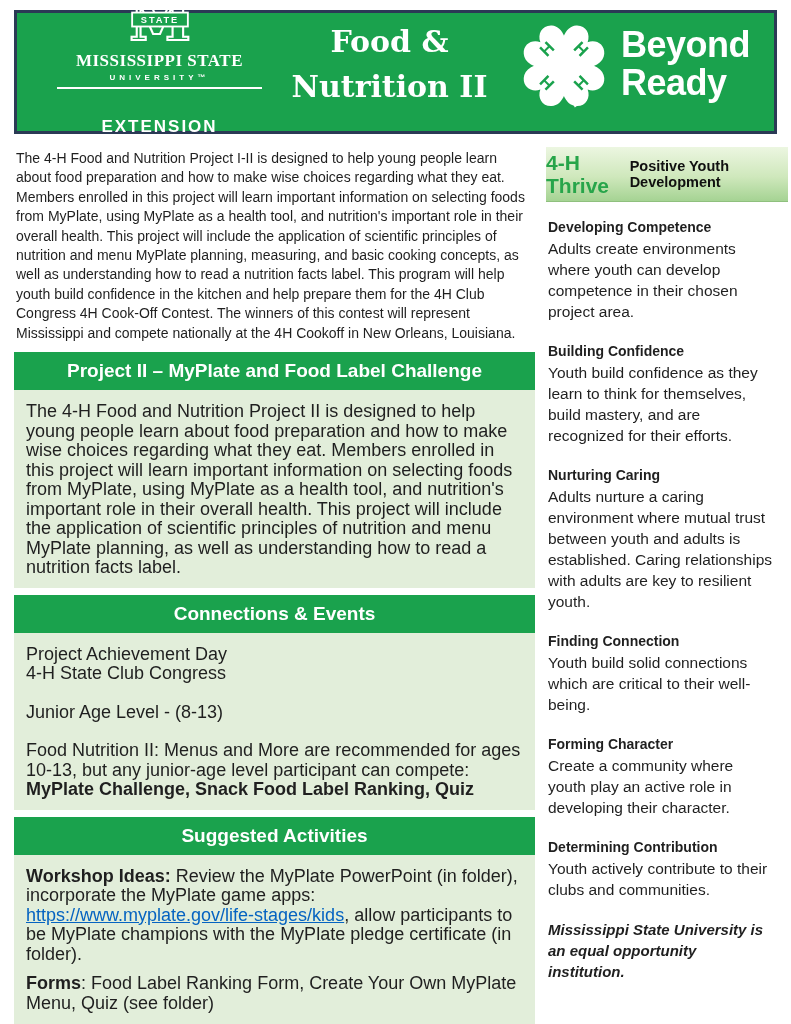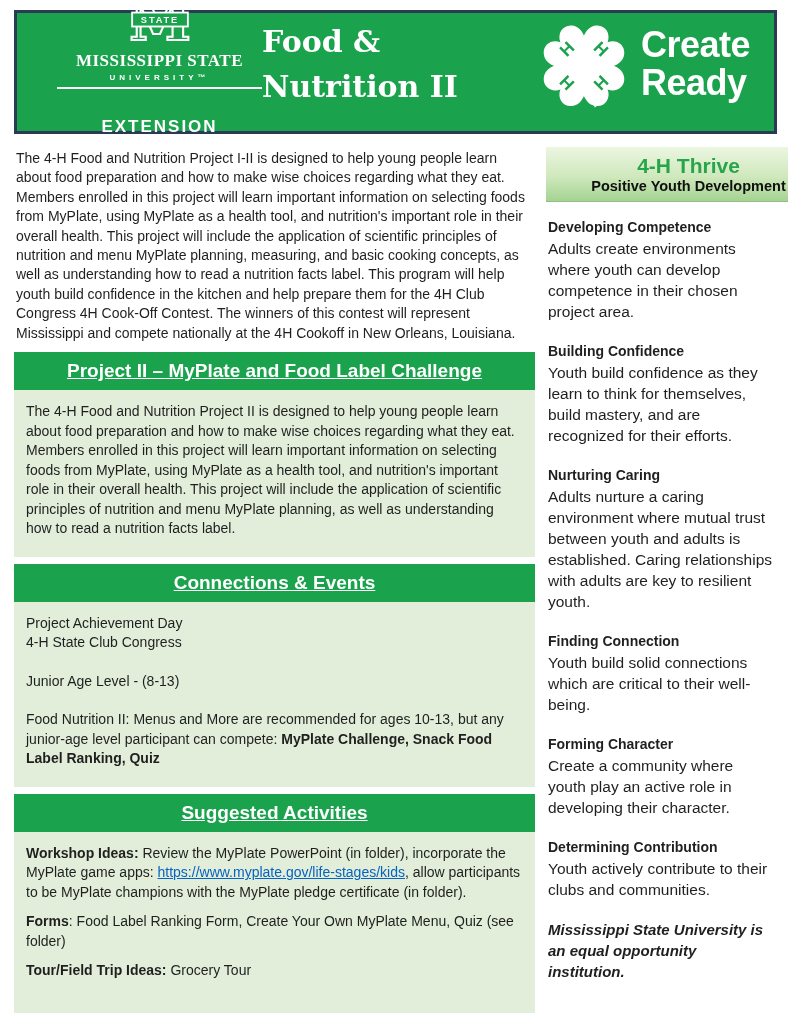--- a/index.html
+++ b/index.html
@@ -16,50 +16,49 @@
     background:var(--banner-green); border:3px solid var(--banner-border);
     display:flex; align-items:center; justify-content:space-between;
     padding:0 24px 17px 40px;
   }
   .msu-logo { display:flex; flex-direction:column; align-items:center; color:#fff; width:205px; }
   .msu-wordmark { font-family:"Liberation Serif", serif; font-weight:bold; font-size:17px; letter-spacing:.5px; margin-top:2px; white-space:nowrap; }
   .msu-univ { font-size:8px; font-weight:bold; letter-spacing:4px; margin-top:2px; }
   .msu-rule { width:100%; border-top:2px solid #fff; margin:5px 0 4px; }
   .msu-ext { font-size:17px; font-weight:bold; letter-spacing:2px;margin-top:24px; }
   .page-title {
-    flex:1; color:#fff;
+    flex:1; text-align:center; color:#fff;
     font-family:"DejaVu Serif", serif; font-weight:bold;
     font-size:30px; line-height:1.5;
   }
   .brand { display:flex; align-items:center; gap:10px; }
   .brand-text { color:#fff; font-weight:bold; font-size:36px; line-height:1.04; letter-spacing:-.5px; }
 
   
   .left-col { position:absolute; left:14px; top:147px; width:521px; }
   .intro { font-size:14px; line-height:19.4px; margin-bottom:9px; padding:2px 0 0 2px; }
   .section { margin-bottom:7px; }
   .sec-banner {
     background:var(--banner-green); color:#fff; text-align:center;
-    font-weight:bold; font-size:19px; padding:8px 0;text-decoration:underline;
+    font-weight:bold; font-size:19px; padding:8px 0;
   }
-  .sec-box { background:var(--light-green); padding:12px 12px 18px; font-size:14px; line-height:19.5px; }
+  .sec-box { background:var(--light-green); padding:12px 12px 10px; font-size:18px; line-height:19.5px; }
   .sec-box p { margin:0; }
   .spacer { height:19px; }
   .mt { margin-top:10px !important; }
   .box-activities { height:181px; }
   .link { color:var(--link-blue); text-decoration:underline; }
   strong.lead { font-weight:bold; }
 
   
   .sidebar { position:absolute; left:546px; top:147px; width:242px; }
   .thrive-box {
-    height:55px; display:flex; flex-direction:column; align-items:center; justify-content:center;
+    height:55px; display:flex; flex-direction:row; align-items:center; justify-content:center;
     background:linear-gradient(180deg, var(--thrive-top) 0%, #cfe8bc 55%, var(--thrive-bottom) 100%);
     border-bottom:1px solid #8fc07e;
-    padding-left:43px;
   }
   .thrive-title { color:var(--thrive-title-green); font-weight:bold; font-size:21px; line-height:1.1; }
   .thrive-sub { font-weight:bold; font-size:14.5px; color:#101010; }
   .sb-items { padding:15px 14px 0 2px; }
   .sb-item { margin-bottom:19px; }
   .sb-item h3 { font-size:14px; font-weight:bold; line-height:21px; }
   .sb-item p { font-size:15.5px; line-height:21px; }
   .sb-footer {
     margin-top:3px; padding:0 12px 0 2px;
     font-weight:bold; font-style:italic; font-size:15px; line-height:21px; text-align:left;
@@ -103,21 +102,21 @@
           <text y="-20" text-anchor="middle" font-size="19" font-weight="bold" fill="var(--banner-green)">H</text>
         </g>
         <g transform="rotate(135)">
           <path d="M0,2 C-24,-14 -30,-32 -22,-41 C-15,-49 -4,-46 0,-37 C4,-46 15,-49 22,-41 C30,-32 24,-14 0,2 Z" fill="#ffffff"></path>
           <text y="-20" text-anchor="middle" font-size="19" font-weight="bold" fill="var(--banner-green)">H</text>
         </g>
         <path d="M2,26 L12,46 L23,38 L13,29 Z" fill="#ffffff"></path>
       </g>
     </svg>
     <div class="brand-text">
-      <div>Create</div>
+      <div>Beyond</div>
       <div>Ready</div>
     </div>
   </div>
 </div>
 
 <div class="left-col">
 
   <p class="intro">The 4-H Food and Nutrition Project I-II is designed to help young people learn about food preparation and how to make wise choices regarding what they eat. Members enrolled in this project will learn important information on selecting foods from MyPlate, using MyPlate as a health tool, and nutrition's important role in their overall health. This project will include the application of scientific principles of nutrition and menu MyPlate planning, measuring, and basic cooking concepts, as well as understanding how to read a nutrition facts label.  This program will help youth build confidence in the kitchen and help prepare them for the 4H Club Congress 4H Cook-Off Contest.  The winners of this contest will represent Mississippi and compete nationally at the 4H Cookoff in New Orleans, Louisiana.</p>
 
   <div class="section">

